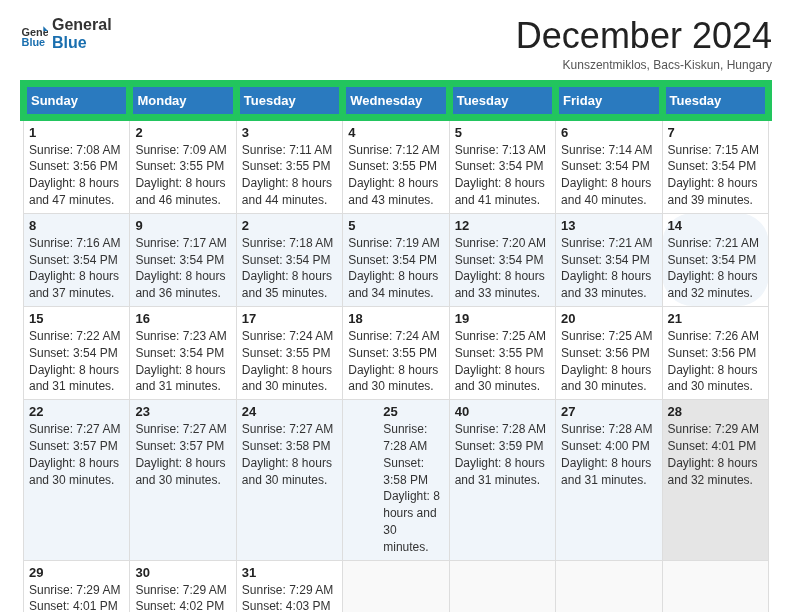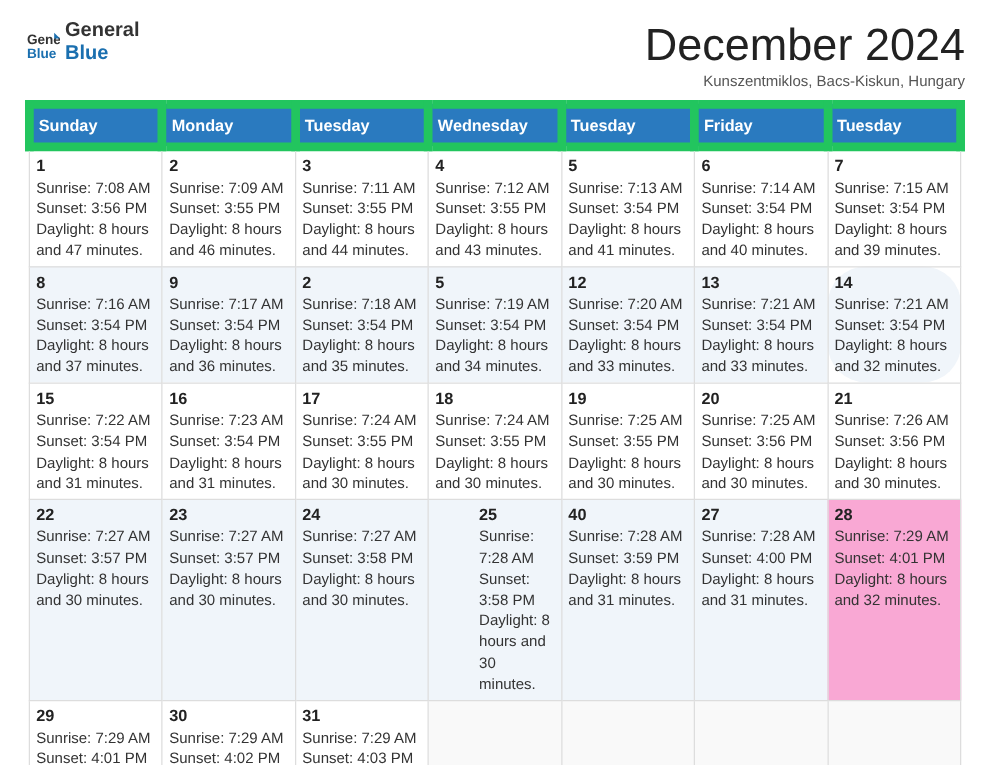--- a/index.html
+++ b/index.html
@@ -225,21 +225,21 @@
           <div class="day-info">Sunrise: 7:28 AM<br>Sunset: 3:58 PM<br>Daylight: 8 hours and 30 minutes.</div>
         </td>
         <td style="background: rgb(240, 245, 250);">
           <span class="day-num">40</span>
           <div class="day-info">Sunrise: 7:28 AM<br>Sunset: 3:59 PM<br>Daylight: 8 hours and 31 minutes.</div>
         </td>
         <td style="background: rgb(240, 245, 250);">
           <span class="day-num">27</span>
           <div class="day-info">Sunrise: 7:28 AM<br>Sunset: 4:00 PM<br>Daylight: 8 hours and 31 minutes.</div>
         </td>
-        <td style="background: #f9a8d4;">
+        <td style="background: #e5e5e5;">
           <span class="day-num">28</span>
           <div class="day-info">Sunrise: 7:29 AM<br>Sunset: 4:01 PM<br>Daylight: 8 hours and 32 minutes.</div>
         </td>
       </tr>
       <tr>
         <td>
           <span class="day-num">29</span>
           <div class="day-info">Sunrise: 7:29 AM<br>Sunset: 4:01 PM<br>Daylight: 8 hours and 32 minutes.</div>
         </td>
         <td>

